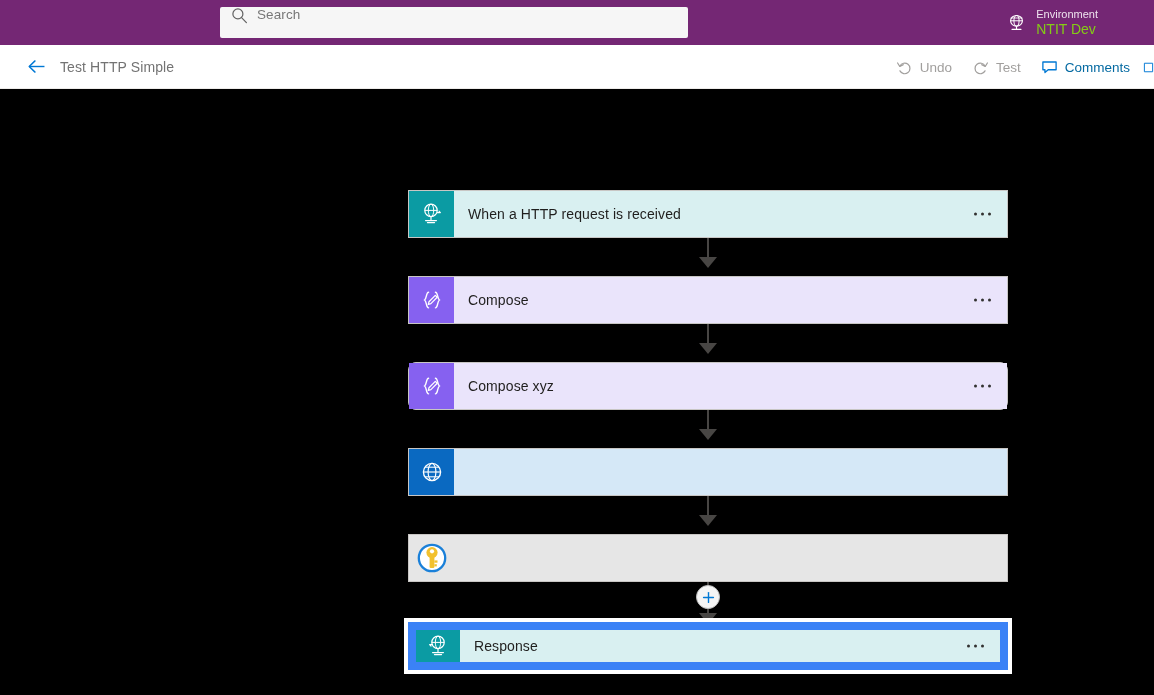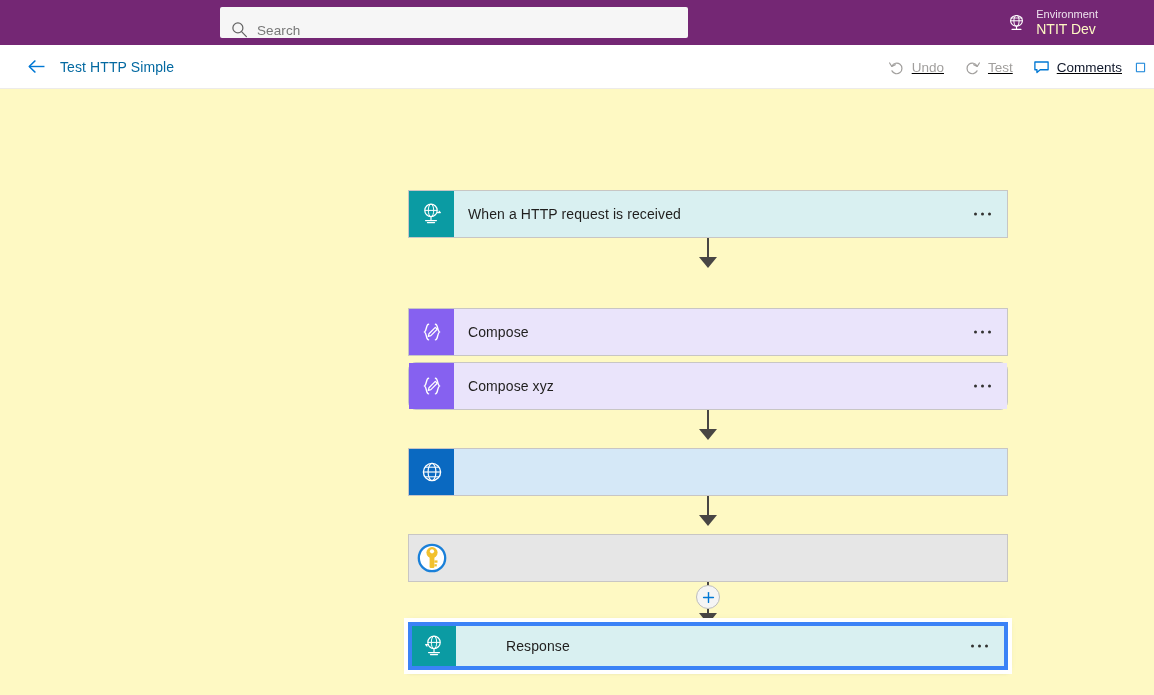--- a/index.html
+++ b/index.html
@@ -16,72 +16,71 @@
     position: relative;
     width: 1154px; height: 45px;
     background: #742774;
     display: flex; align-items: center;
   }
   .search-wrap {
     position: absolute; left: 220px; top: 7px;
     width: 468px; height: 31px;
     background: #f6f6f6;
     border-radius: 2px;
-    display: flex; align-items: flex-end;
+    display: flex; align-items: flex-start;
     padding-left: 11px;
   }
   .search-icon { width: 17px; height: 17px; flex: 0 0 auto; margin-right: 9px; opacity: .85; }
   .search-placeholder {
     font-size: 13.5px; color: #777; letter-spacing: .1px;
   }
   .env-block {
     position: absolute; right: 56px; top: 0; height: 45px;
     display: flex; align-items: center; gap: 9px;
   }
   .env-icon { width: 21px; height: 21px; flex: 0 0 auto; }
   .env-text { display: flex; flex-direction: column; line-height: 1.18; }
   .env-label { font-size: 11px; color: #efe3ef; }
-  .env-name  { font-size: 14px; color: #fef9c3; }
+  .env-name  { font-size: 14px; color: #84cc16; }
 
   
   .cmdbar {
     position: relative;
     width: 1154px; height: 44px;
     background: #ffffff;
     border-bottom: 1px solid #edebe9;
     display: flex; align-items: center;
   }
   .back-group { display: flex; align-items: center; gap: 14px; margin-left: 27px; }
   .back-arrow { width: 19px; height: 15px; flex: 0 0 auto; cursor: pointer; }
-  .flow-title { font-size: 14px; color: #0369a1; letter-spacing: .1px; }
+  .flow-title { font-size: 14px; color: #737373; letter-spacing: .1px; }
 
   .cmd-right {
     position: absolute; right: 0; top: 0; height: 44px;
     display: flex; align-items: center; gap: 0;
-    padding-right: 8px;
-    text-decoration: underline;
+    padding-right: 0;
   }
   .cmd-item {
     display: flex; align-items: center; gap: 7px;
     height: 44px; padding: 0 10px;
-    font-size: 13.5px; color: #0f172a;
+    font-size: 13.5px; color: #0369a1;
     cursor: pointer; white-space: nowrap;
   }
   .cmd-item.disabled { color: #a19f9d; cursor: default; }
   .cmd-item svg { flex: 0 0 auto; }
   .cmd-edge {
     width: 14px; height: 44px; display: flex; align-items: center;
     overflow: hidden; padding-left: 3px;
   }
 
   
   .canvas {
     position: relative;
     width: 1154px; height: 606px;
-    background: #fef9c3;
+    background: #000000;
     overflow: hidden;
   }
   .flow { position: absolute; left: 408px; top: 0; width: 600px; }
 
   
   .node {
     position: absolute; left: 0;
     width: 600px; height: 48px;
     display: flex; align-items: stretch;
     border: 1px solid #c8c6c4;
@@ -106,23 +105,22 @@
     display: flex; gap: 4px; cursor: pointer;
     padding: 6px 2px;
   }
   .node .ellipsis i {
     display: block; width: 3px; height: 3px; border-radius: 50%;
     background: #323130;
   }
 
   
   .node.selected {
-    border: 4px solid #3b82f6;
+    border: 8px solid #3b82f6;
     box-shadow: 0 0 0 4px #ffffff, 0 1.6px 4px rgba(0,0,0,.20), 0 0 8px rgba(0,0,0,.12);
-    gap: 36px;
   }
   .node.selected .tile { width: 44px; flex: 0 0 44px; }
 
   
   .connector {
     position: absolute; left: 299px;
     width: 2px;
     background: #484644;
   }
   .arrowhead {
@@ -255,21 +253,21 @@
       <div class="body" style="background:#d9f0f1;">
         <span class="caption">When a HTTP request is received</span>
         <span class="ellipsis">
           <i></i>
             <i></i>
             <i></i>
         </span>
       </div>
     </div>
 
-    <div class="node" style="top:187px; background:#eae4fb;margin-top:32px;">
+    <div class="node" style="top:187px; background:#eae4fb;">
       <div class="tile" style="background:#8661f0;">
         <svg width="26" height="26" viewBox="0 0 26 26">
           <path d="M9.6 5.2 C7.0 5.2 7.8 11.6 5.6 13 C7.8 14.4 7.0 20.8 9.6 20.8" fill="none" stroke="#ffffff" stroke-width="1.35" stroke-linecap="round"></path>
           <path d="M16.4 5.2 C19.0 5.2 18.2 11.6 20.4 13 C18.2 14.4 19.0 20.8 16.4 20.8" fill="none" stroke="#ffffff" stroke-width="1.35" stroke-linecap="round"></path>
           <path d="M16.3 8.4 L10.0 14.7 L9.3 17.3 L11.9 16.6 L18.2 10.3 Z" fill="none" stroke="#ffffff" stroke-width="1.25" stroke-linejoin="round"></path>
         </svg>
       </div>
       <div class="body" style="background:#eae4fb;">
         <span class="caption">Compose</span>
         <span class="ellipsis">

